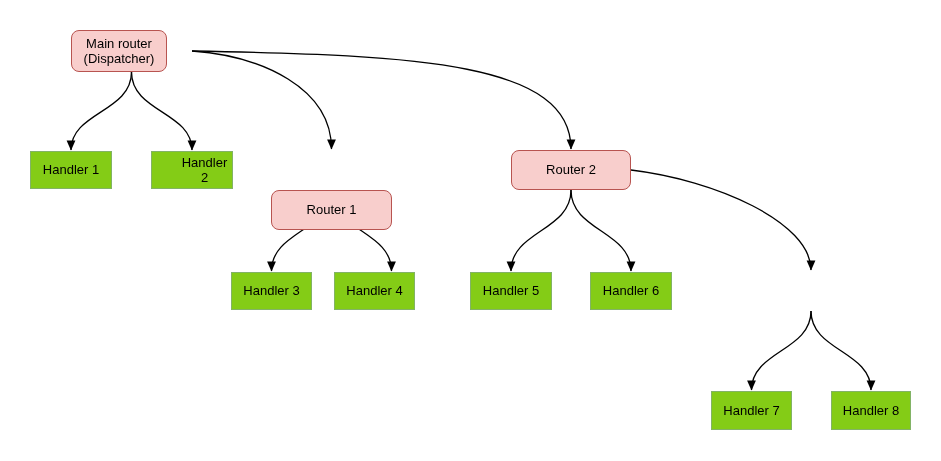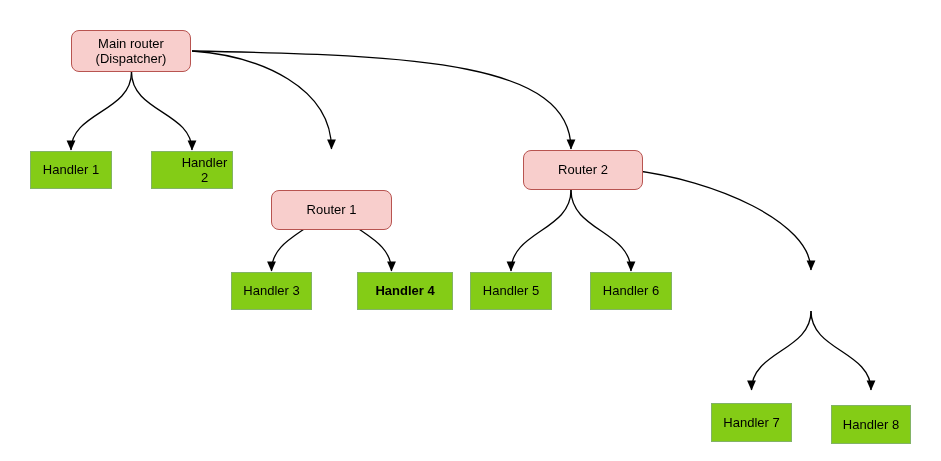--- a/index.html
+++ b/index.html
@@ -42,32 +42,32 @@
   .node.router {
     background: #f8cecc;
     border: 1.3px solid #b85450;
     border-radius: 8px;
   }
   .node.handler {
     background: #84cc16;
     border: 1.3px solid #82b366;
   }
   
-  #n-main   { left:  71px; top:  30px; width: 120px; height: 42px; }
+  #n-main   { left:  71px; top:  30px; width: 96px; height: 42px; }
   #n-h1     { left:  30px; top: 151px; width:  82px; height: 38px; }
   #n-h2     { left: 151px; top: 151px; width:  82px; height: 38px; padding-left: 25px; }
   #n-r1     { left: 271px; top: 150px; width: 121px; height: 40px; margin-top: 40px; }
-  #n-r2     { left: 511px; top: 150px; width: 120px; height: 40px; margin-left: 12px; }
+  #n-r2     { left: 511px; top: 150px; width: 120px; height: 40px; }
   #n-h3     { left: 231px; top: 272px; width:  81px; height: 38px; }
-  #n-h4     { left: 357px; top: 272px; width:  96px; height: 38px; font-weight: bold; }
+  #n-h4     { left: 334px; top: 272px; width:  81px; height: 38px; }
   #n-h5     { left: 470px; top: 272px; width:  82px; height: 38px; text-align: center; }
   #n-h6     { left: 590px; top: 272px; width:  82px; height: 38px; }
   #n-r3     { left: 751px; top: 271px; width: 120px; height: 40px; }
-  #n-h7     { left: 711px; top: 403px; width:  81px; height: 39px; }
-  #n-h8     { left: 831px; top: 391px; width:  80px; height: 39px; margin-top: 14px; }
+  #n-h7     { left: 711px; top: 391px; width:  81px; height: 39px; }
+  #n-h8     { left: 831px; top: 391px; width:  80px; height: 39px; }
 </style>
 </head>
 <body>
 
 <div class="canvas">
 
   <svg class="edges-layer" width="941" height="461" viewBox="0 0 941 461" xmlns="http://www.w3.org/2000/svg">
     <defs>
       <marker id="arrow" markerUnits="userSpaceOnUse" markerWidth="12" markerHeight="12" viewBox="0 0 12 12" refX="10.5" refY="6" orient="auto">
         <path d="M1,1.6 L11,6 L1,10.4 Z" fill="#000000"></path>

